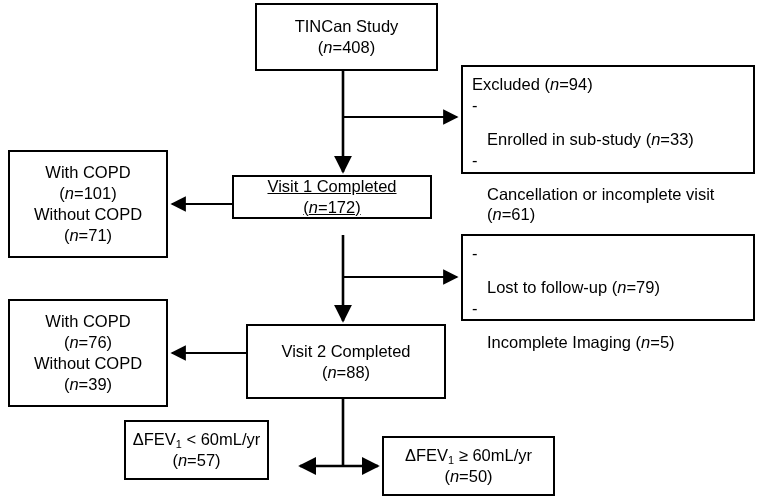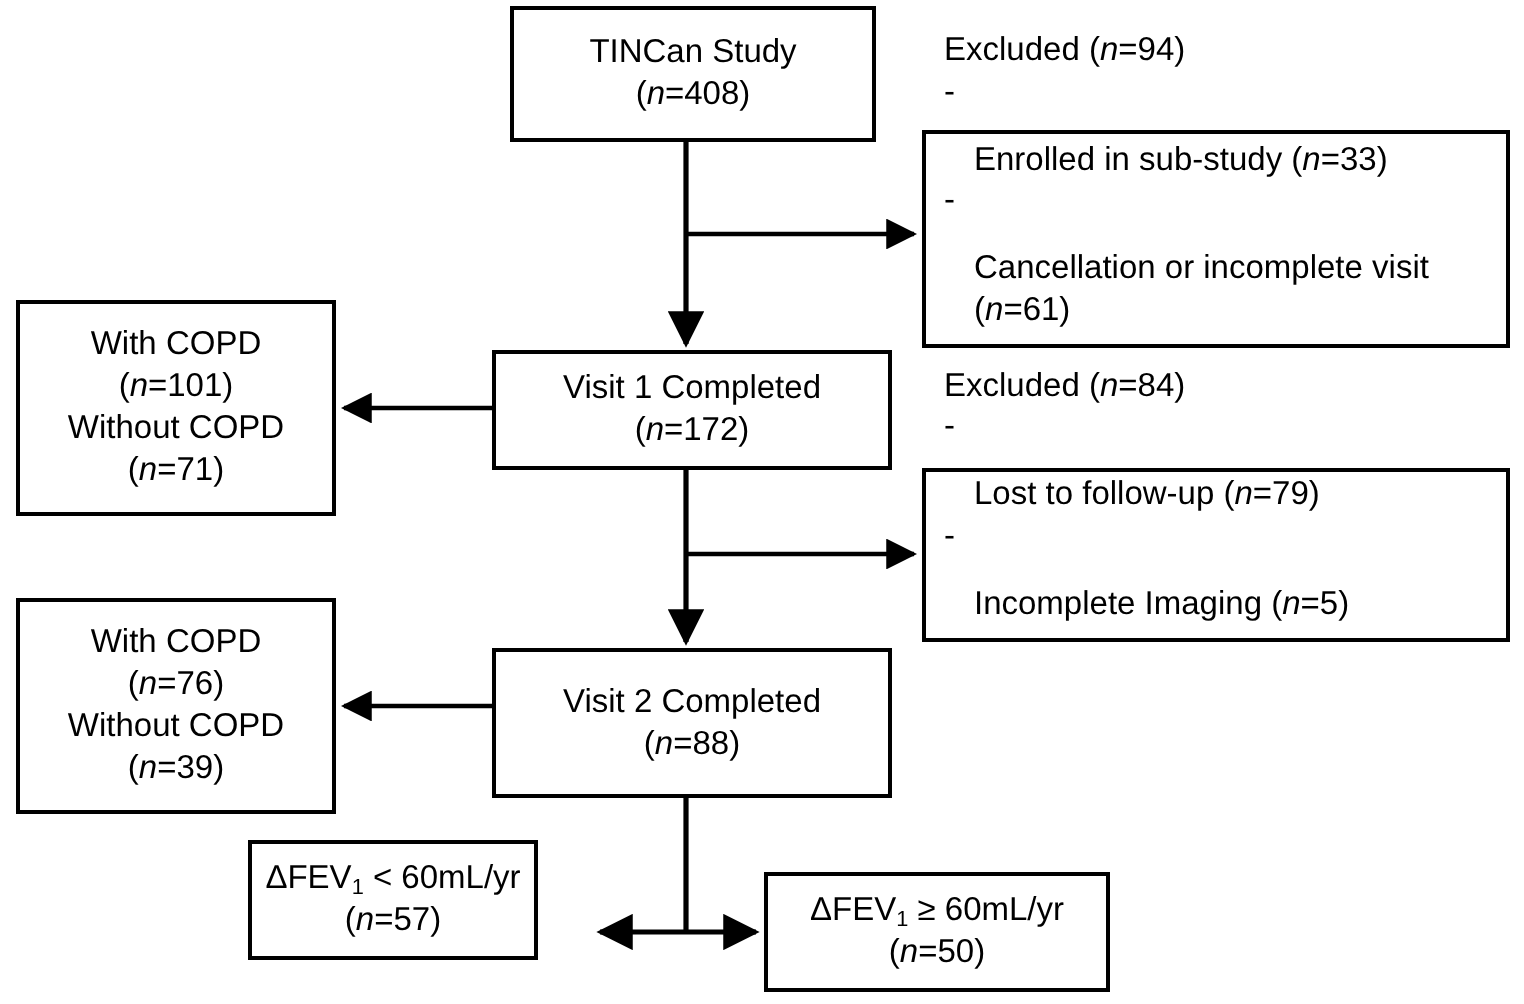--- a/index.html
+++ b/index.html
@@ -28,21 +28,21 @@
     align-items: center;
     justify-content: center;
     text-align: center;
     font-size: 16.5px;
     line-height: 1.26;
     z-index: 3;
   }
   .node.left-align {
     align-items: flex-start;
     text-align: left;
-    justify-content: flex-end;
+    justify-content: space-between;
     padding: 7px 8px 6px 9px;
   }
   .line {
     position: relative;
     white-space: nowrap;
   }
   .bullet-row {
     display: flex;
     align-items: flex-start;
     white-space: normal;
@@ -71,21 +71,21 @@
     width: 762px;
     height: 502px;
     z-index: 1;
     overflow: visible;
   }
 
   
   #node-tincan        { left: 255px; top: 3px;   width: 183px; height: 68px; }
   #node-excluded-1    { left: 461px; top: 65px;  width: 294px; height: 109px; }
   #node-copd-1        { left: 8px;   top: 150px; width: 160px; height: 108px; }
-  #node-visit-1       { left: 246px; top: 175px; width: 200px; height: 60px; }
+  #node-visit-1       { left: 232px; top: 175px; width: 200px; height: 44px; text-decoration: underline; }
   #node-excluded-2    { left: 461px; top: 234px; width: 294px; height: 87px; }
   #node-copd-2        { left: 8px;   top: 299px; width: 160px; height: 108px; }
   #node-visit-2       { left: 246px; top: 324px; width: 200px; height: 75px; }
   #node-fev-decline   { left: 124px; top: 420px; width: 145px; height: 60px; }
   #node-fev-stable    { left: 382px; top: 436px; width: 173px; height: 60px; }
 </style>
 </head>
 <body>
 
 <div id="flowchart">
@@ -156,21 +156,20 @@
     <div class="line">Without COPD</div>
     <div class="line"><span>(</span><i class="n">n</i><span>=71)</span></div>
   </div>
 
   <div class="node" id="node-visit-1">
     <div class="line">Visit 1 Completed</div>
     <div class="line"><span>(</span><i class="n">n</i><span>=172)</span></div>
   </div>
 
   <div class="node left-align" id="node-excluded-2">
-    <div class="line"><span>Excluded (</span><i class="n">n</i><span>=84)</span></div>
     <div class="bullet-row">
       <span class="dash">-</span>
       <span class="bullet-text"><span>Lost to follow-up (</span><i class="n">n</i><span>=79)</span></span>
     </div>
     <div class="bullet-row">
       <span class="dash">-</span>
       <span class="bullet-text"><span>Incomplete Imaging (</span><i class="n">n</i><span>=5)</span></span>
     </div>
   </div>
 

